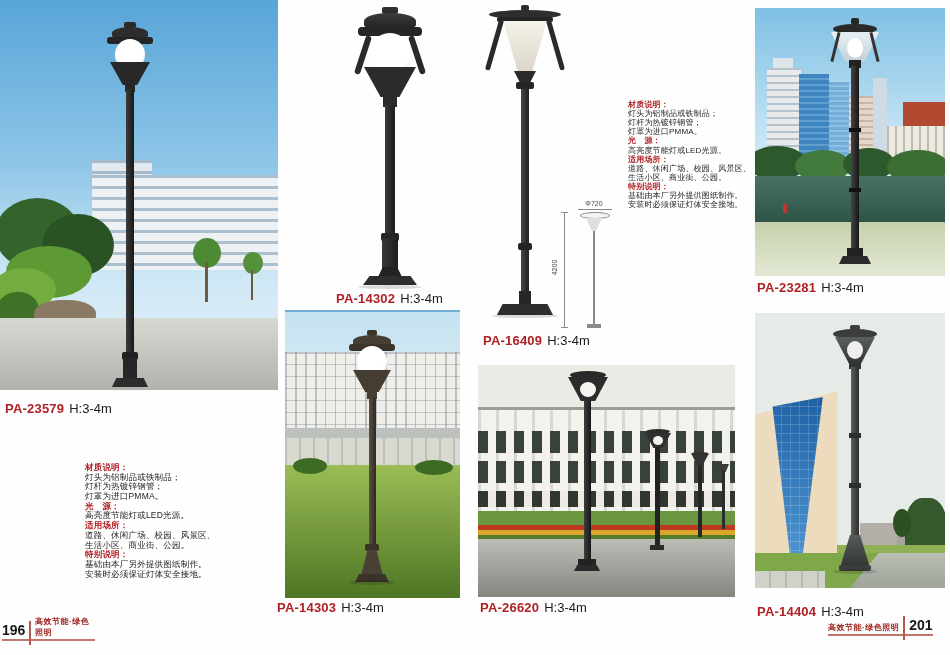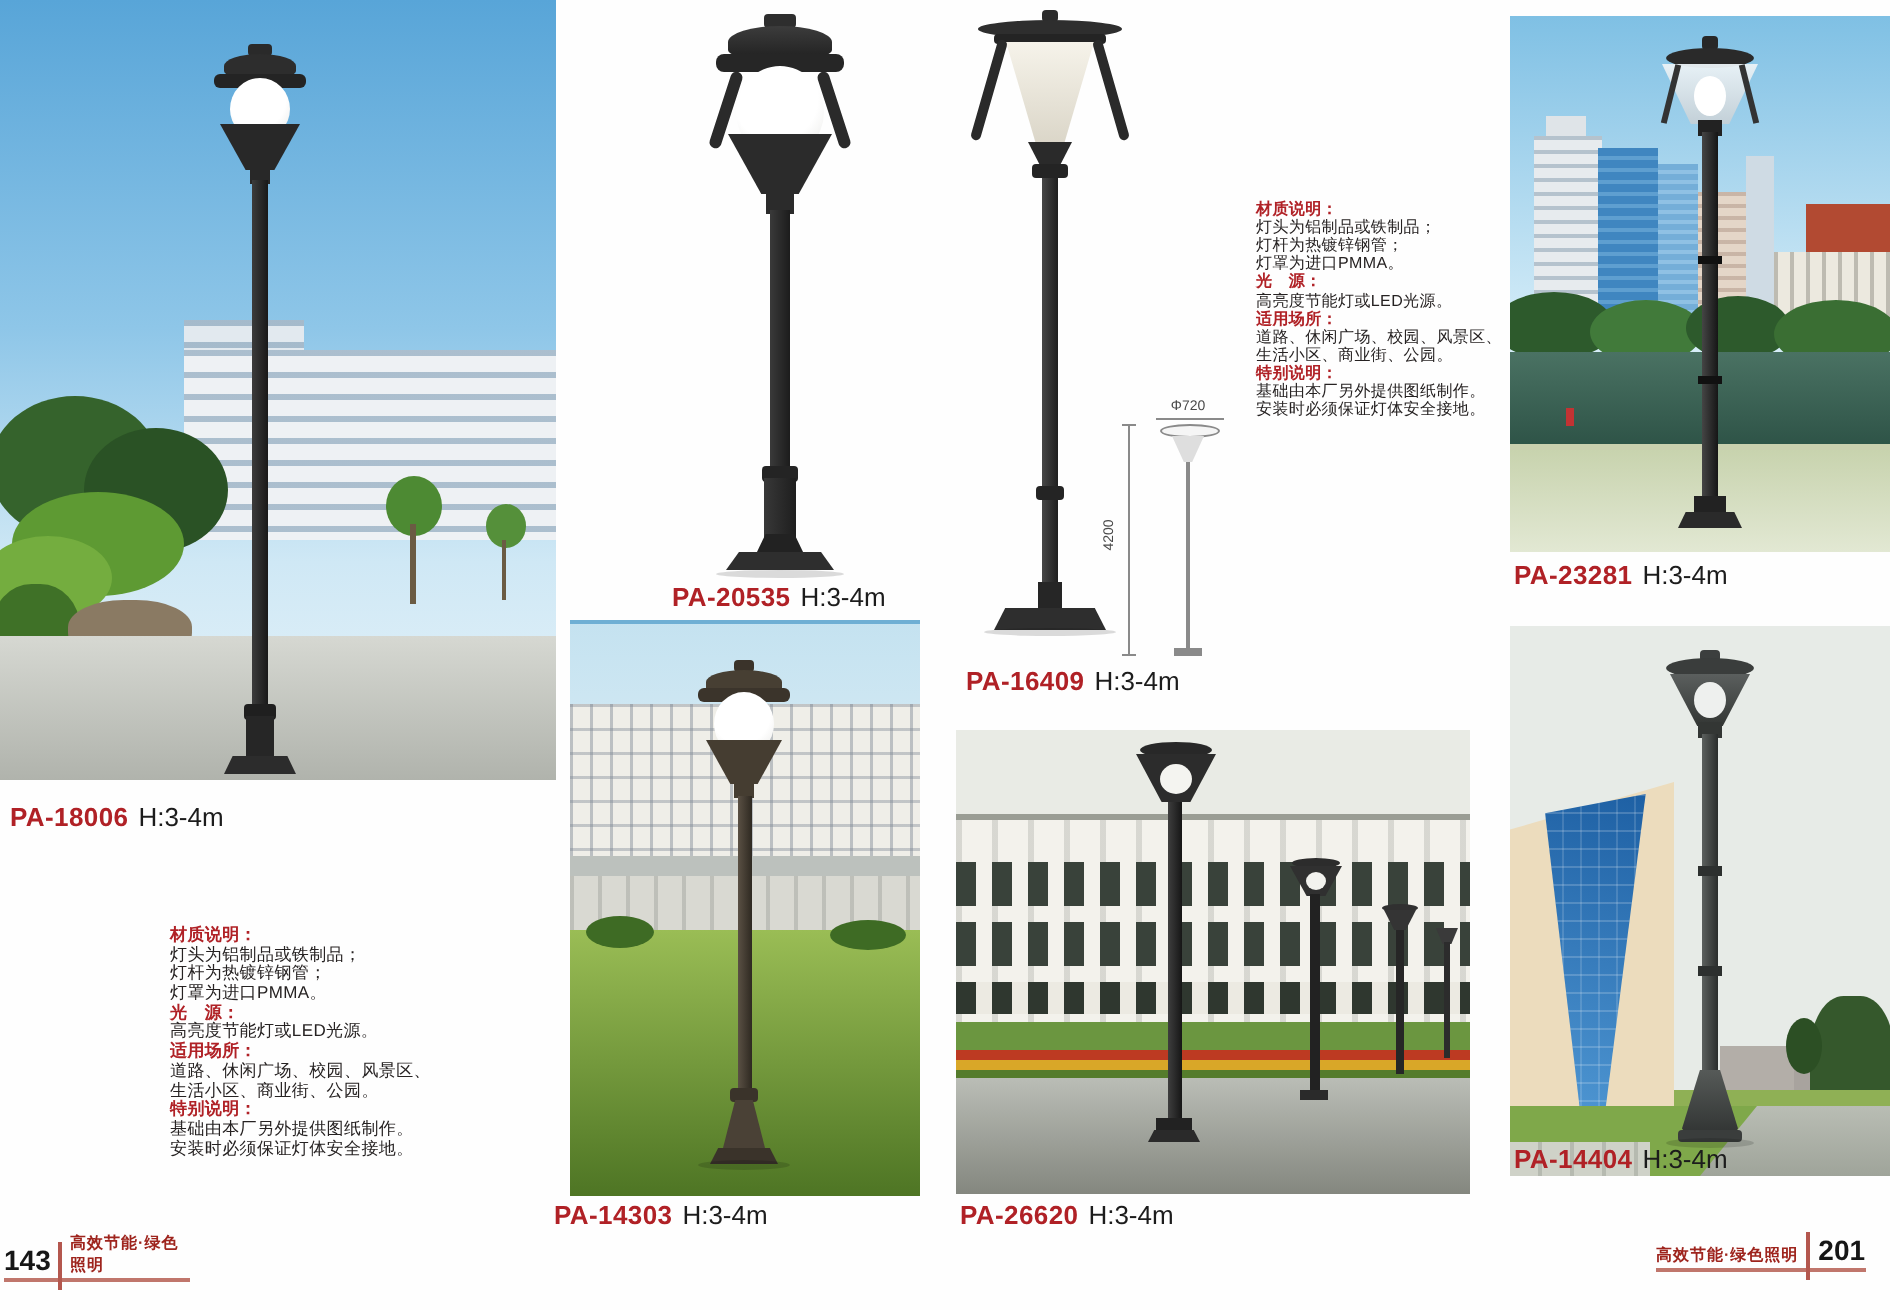--- a/index.html
+++ b/index.html
@@ -54,21 +54,21 @@
     <div class="abs" style="left:107px;top:37px;width:46px;height:7px;border-radius:3px;background:#242424;"></div>
     <div class="abs globe" style="left:115px;top:39px;width:30px;height:31px;"></div>
     <div class="abs trap" style="left:110px;top:62px;width:40px;height:23px;background:#282828;"></div>
     <div class="abs" style="left:125px;top:83px;width:10px;height:9px;background:#282828;"></div>
     <div class="abs" style="left:126px;top:90px;width:8px;height:268px;background:linear-gradient(90deg,#3c3c3c,#191919);"></div>
     <div class="abs k2" style="left:122px;top:352px;width:16px;height:8px;border-radius:2px;"></div>
     <div class="abs" style="left:123px;top:358px;width:14px;height:22px;background:#262626;"></div>
     <div class="abs trapb" style="left:112px;top:378px;width:36px;height:9px;background:#2c2c2c;"></div>
   </div>
   <div class="plabel" style="left:5px;top:401px;">
-    <span class="code">PA-18006</span><span class="hh">H:3-4m</span>
+    <span class="code">PA-23579</span><span class="hh">H:3-4m</span>
   </div>
 
   <div class="specs" style="left:85px;top:463px;width:150px;">
     <div class="sh">材质说明：</div>
     <div>灯头为铝制品或铁制品；</div>
     <div>灯杆为热镀锌钢管；</div>
     <div>灯罩为进口PMMA。</div>
     <div class="sh">光　源：</div>
     <div>高亮度节能灯或LED光源。</div>
     <div class="sh">适用场所：</div>
@@ -89,21 +89,21 @@
     <div class="abs trap" style="left:34px;top:62px;width:52px;height:30px;background:#2b2b2b;"></div>
     <div class="abs" style="left:53px;top:90px;width:14px;height:12px;background:#2b2b2b;"></div>
     <div class="abs" style="left:55px;top:100px;width:10px;height:132px;background:linear-gradient(90deg,#3a3a3a,#1c1c1c);"></div>
     <div class="abs" style="left:51px;top:228px;width:18px;height:8px;border-radius:2px;background:#242424;"></div>
     <div class="abs" style="left:52px;top:234px;width:16px;height:34px;background:linear-gradient(90deg,#383838,#1e1e1e);"></div>
     <div class="abs" style="left:48px;top:262px;width:24px;height:10px;clip-path:polygon(20% 0,80% 0,100% 100%,0 100%);background:#222;"></div>
     <div class="abs trapb" style="left:33px;top:271px;width:54px;height:9px;background:#2e2e2e;"></div>
     <div class="abs shadow" style="left:28px;top:280px;width:64px;height:4px;"></div>
   </div>
   <div class="plabel" style="left:336px;top:291px;">
-    <span class="code">PA-20535</span><span class="hh">H:3-4m</span>
+    <span class="code">PA-14302</span><span class="hh">H:3-4m</span>
   </div>
 
   <div class="photo" style="left:285px;top:310px;width:175px;height:288px;">
     <div class="abs" style="inset:0;background:linear-gradient(#c4e2f0,#eaf4f9 60%);"></div>
     <div class="abs" style="left:0;top:0;width:175px;height:2px;background:#6fafd4;"></div>
     <div class="abs" style="left:0;top:42px;width:175px;height:110px;background:#efeee8;background-image:repeating-linear-gradient(90deg,rgba(125,135,148,.45) 0 1.5px,transparent 1.5px 10px),repeating-linear-gradient(180deg,rgba(125,135,148,.4) 0 1.5px,transparent 1.5px 12px);"></div>
     <div class="abs" style="left:0;top:118px;width:175px;height:10px;background:#bcc1bd;"></div>
     <div class="abs" style="left:0;top:128px;width:175px;height:32px;background:#d9d9d2 repeating-linear-gradient(90deg,rgba(110,115,110,.25) 0 2px,transparent 2px 14px);"></div>
     <div class="abs" style="left:0;top:155px;width:175px;height:133px;background:linear-gradient(#9abd55,#4e7524);"></div>
     <div class="abs" style="left:8px;top:148px;width:34px;height:16px;border-radius:50%;background:#3e6b24;"></div>
@@ -261,26 +261,26 @@
     <div class="abs" style="left:80px;top:24px;width:40px;height:26px;clip-path:polygon(0 0,100% 0,66% 100%,34% 100%);background:linear-gradient(#5b5f5e,#333634);"></div>
     <div class="abs" style="left:92px;top:28px;width:16px;height:18px;border-radius:50%;background:#eef0ee;"></div>
     <div class="abs" style="left:94px;top:48px;width:12px;height:8px;background:#333634;"></div>
     <div class="abs" style="left:96px;top:54px;width:8px;height:170px;background:linear-gradient(90deg,#5c605e,#2a2d2c);"></div>
     <div class="abs" style="left:94px;top:120px;width:12px;height:5px;background:#2d302f;"></div>
     <div class="abs" style="left:94px;top:170px;width:12px;height:5px;background:#2d302f;"></div>
     <div class="abs" style="left:86px;top:222px;width:28px;height:34px;clip-path:polygon(32% 0,68% 0,100% 86%,88% 100%,12% 100%,0 86%);background:linear-gradient(#565a58,#2f3231);"></div>
     <div class="abs" style="left:84px;top:252px;width:32px;height:6px;border-radius:2px;background:#3a3d3c;"></div>
     <div class="abs shadow" style="left:78px;top:256px;width:44px;height:5px;"></div>
   </div>
-  <div class="plabel" style="left:757px;top:572px;">
+  <div class="plabel" style="left:757px;top:604px;">
     <span class="code">PA-14404</span><span class="hh">H:3-4m</span>
   </div>
 
   <div class="footer" style="left:2px;top:616px;width:93px;">
-    <span class="fnum">143</span>
+    <span class="fnum">196</span>
     <span class="fdiv"></span>
     <span class="fslogan">高效节能·绿色照明</span>
   </div>
   <div class="footer" style="left:828px;top:616px;">
     <span class="fslogan">高效节能·绿色照明</span>
     <span class="fdiv"></span>
     <span class="fnum">201</span>
   </div>
 
 </div>

